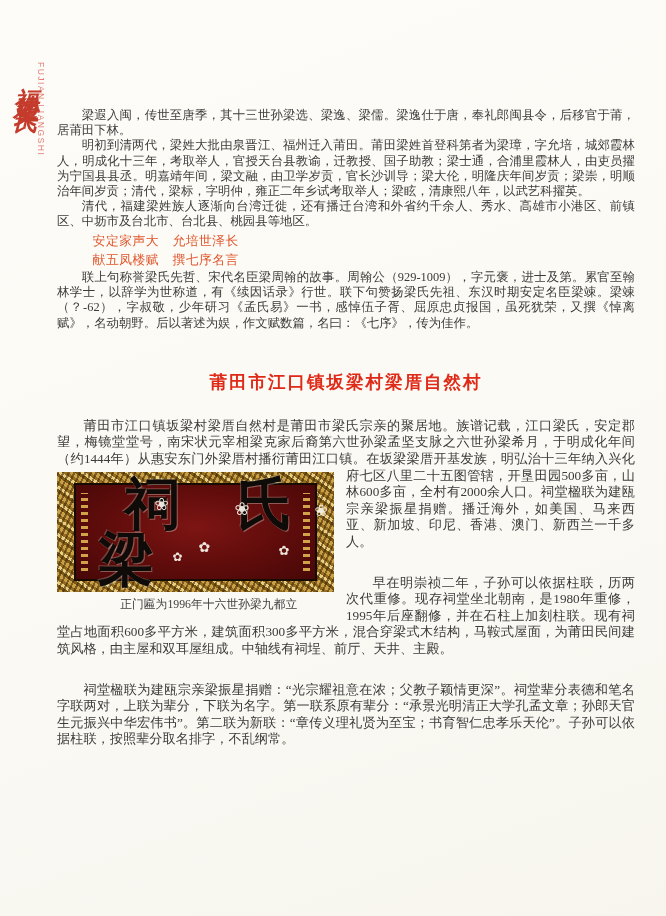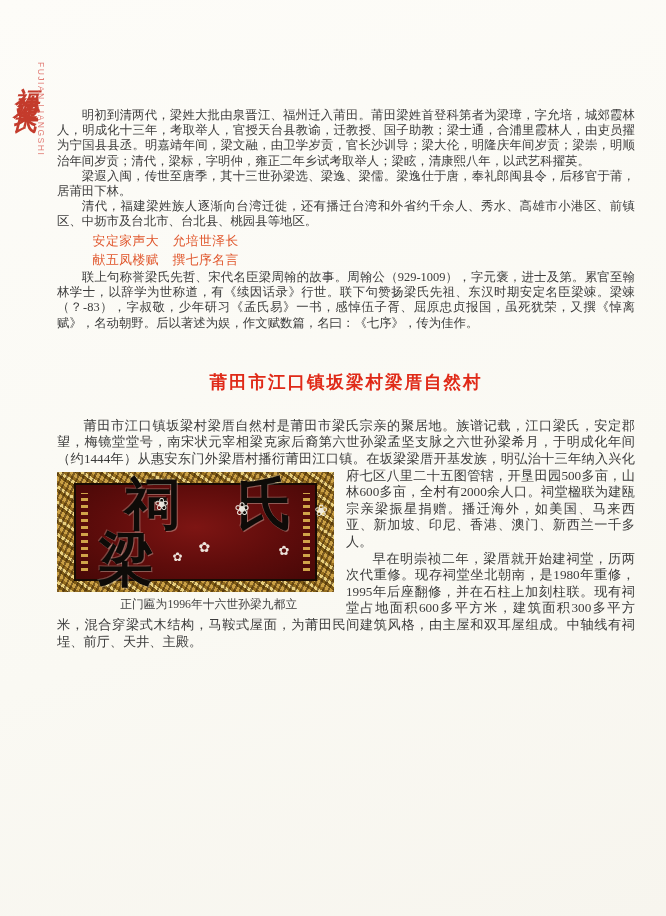--- a/index.html
+++ b/index.html
@@ -53,21 +53,21 @@
     color:#e0562c; font-weight:normal; font-size:12.8px;
     margin:4px 0 2px 10px; text-indent:0; letter-spacing:0.5px;
   }
 
   .village-title {
     text-align:center; color:#e02a18; font-weight:bold;
     font-size:17.5px; letter-spacing:2px; margin:39px 0 24px 0;
   }
 
   .s2 { font-size:13.2px; line-height:16.6px; text-align:justify; }
-  .s2 p { text-indent:2em; }
+  .s2 p { text-indent:2em;margin-top:24px; }
   .s2 .flowed { text-indent:0; }
 
   
   .figure { float:left; width:277px; margin:4px 12px 2px 0; }
   .plaque {
     width:277px; height:120px;
     padding:11px 17px;
     background:
       repeating-linear-gradient(115deg, rgba(60,35,5,0.55) 0 2px, rgba(0,0,0,0) 2px 5px),
       repeating-linear-gradient(35deg, #caa045 0 4px, #7c5a16 4px 7px, #e9cf7d 7px 10px, #936c1f 10px 13px);
@@ -108,26 +108,26 @@
 
   <div class="spine">
     <div class="spine-cn">福建梁氏</div>
     <div class="spine-en">FUJIAN LIANGSHI</div>
   </div>
 
   <div class="content">
 
 
     <div class="s1">
+      <p>梁遐入闽，传世至唐季，其十三世孙梁选、梁逸、梁儒。梁逸仕于唐，奉礼郎闽县令，后移官于莆，居莆田下林。</p>
       <p>明初到清两代，梁姓大批由泉晋江、福州迁入莆田。莆田梁姓首登科第者为梁璋，字允培，城郊霞林人，明成化十三年，考取举人，官授天台县教谕，迁教授、国子助教；梁士通，合浦里霞林人，由吏员擢为宁国县县丞。明嘉靖年间，梁文融，由卫学岁贡，官长沙训导；梁大伦，明隆庆年间岁贡；梁崇，明顺治年间岁贡；清代，梁标，字明仲，雍正二年乡试考取举人；梁眩，清康熙八年，以武艺科擢英。</p>
-      <p>梁遐入闽，传世至唐季，其十三世孙梁选、梁逸、梁儒。梁逸仕于唐，奉礼郎闽县令，后移官于莆，居莆田下林。</p>
       <p>清代，福建梁姓族人逐渐向台湾迁徙，还有播迁台湾和外省约千余人、秀水、高雄市小港区、前镇区、中坜市及台北市、台北县、桃园县等地区。</p>
       <p class="subhead">安定家声大　允培世泽长</p>
       <p class="subhead">献五凤楼赋　撰七序名言</p>
-      <p>联上句称誉梁氏先哲、宋代名臣梁周翰的故事。周翰公（929-1009），字元褒，进士及第。累官至翰林学士，以辞学为世称道，有《续因话录》行世。联下句赞扬梁氏先祖、东汉时期安定名臣梁竦。梁竦（？-83），字叔敬，少年研习《孟氏易》一书，感悼伍子胥、屈原忠贞报国，虽死犹荣，又撰《悼离赋》，名动朝野。后以著述为娱，作文赋数篇，名曰：《七序》，传为佳作。</p>
+      <p>联上句称誉梁氏先哲、宋代名臣梁周翰的故事。周翰公（929-1009），字元褒，进士及第。累官至翰林学士，以辞学为世称道，有《续因话录》行世。联下句赞扬梁氏先祖、东汉时期安定名臣梁竦。梁竦（？-62），字叔敬，少年研习《孟氏易》一书，感悼伍子胥、屈原忠贞报国，虽死犹荣，又撰《悼离赋》，名动朝野。后以著述为娱，作文赋数篇，名曰：《七序》，传为佳作。</p>
     </div>
 
     <h2 class="village-title">莆田市江口镇坂梁村梁厝自然村</h2>
 
     <div class="s2">
       <p><span>莆田市江口镇坂梁村梁厝自然村是莆田市梁氏宗亲的聚居地。族谱记载，江口梁氏，安定郡望，梅镜堂堂号，南宋状元宰相梁克家后裔第六世孙梁孟坚支脉之六世孙梁希月，于明成化年间（约1444年）从惠安东门外梁厝村播衍莆田江口镇。在坂梁梁厝开基发族，明弘治十三年纳入兴化府七区八里二十五图管辖，开垦田园</span><span class="figure">
           <span class="plaque" style="display:block;">
             <span class="plaque-field">
               <span class="side-col l"></span>
               <span class="plaque-chars">祠氏梁</span>
@@ -135,18 +135,19 @@
               <i class="fl fl1">❀</i>
               <i class="fl fl2">✿</i>
               <i class="fl fl3">❀</i>
               <i class="fl fl4">✿</i>
               <i class="fl fl5">❀</i>
               <i class="fl fl6">✿</i>
             </span>
           </span>
           <span class="caption" style="display:block;">正门匾为1996年十六世孙梁九都立</span>
         </span><span class="flowed">500多亩，山林600多亩，全村有2000余人口。祠堂楹联为建瓯宗亲梁振星捐赠。播迁海外，如美国、马来西亚、新加坡、印尼、香港、澳门、新西兰一千多人。</span></p>
-      <p>早在明崇祯二年，梁厝就开始建祠堂，历两次代重修。现存祠堂坐北朝南，是1980年重修，1995年后座翻修，并在石柱上加刻柱联。现有祠堂占地面积600多平方米，建筑面积300多平方米，混合穿梁式木结构，马鞍式屋面，为莆田民间建筑风格，由主屋和双耳屋组成。中轴线有祠埕、前厅、天井、主殿。</p>
+      <p>早在明崇祯二年，子孙可以依据柱联，历两次代重修。现存祠堂坐北朝南，是1980年重修，1995年后座翻修，并在石柱上加刻柱联。现有祠堂占地面积600多平方米，建筑面积300多平方米，混合穿梁式木结构，马鞍式屋面，为莆田民间建筑风格，由主屋和双耳屋组成。中轴线有祠埕、前厅、天井、主殿。</p>
+      <p>祠堂楹联为建瓯宗亲梁振星捐赠：“光宗耀祖意在浓；父教子颖情更深”。祠堂辈分表德和笔名字联两对，上联为辈分，下联为名字。第一联系原有辈分：“承景光明清正大学孔孟文章；孙郎天官生元振兴中华宏伟书”。第二联为新联：“章传义理礼贤为至宝；书育智仁忠孝乐天伦”。子孙可以依据柱联，按照辈分取名排字，不乱纲常。</p>
       <div class="clear"></div>
     </div>
 
   </div>
 </div>
 
 </body></html>

